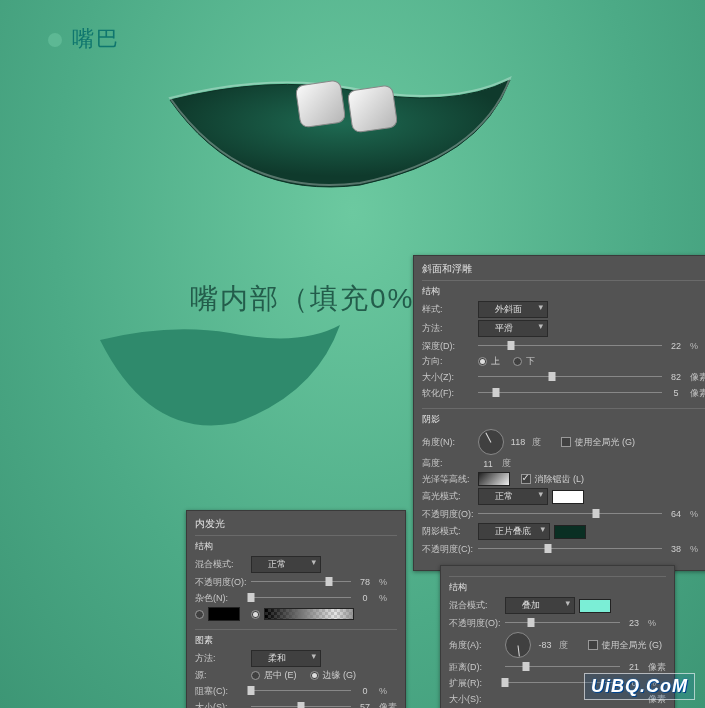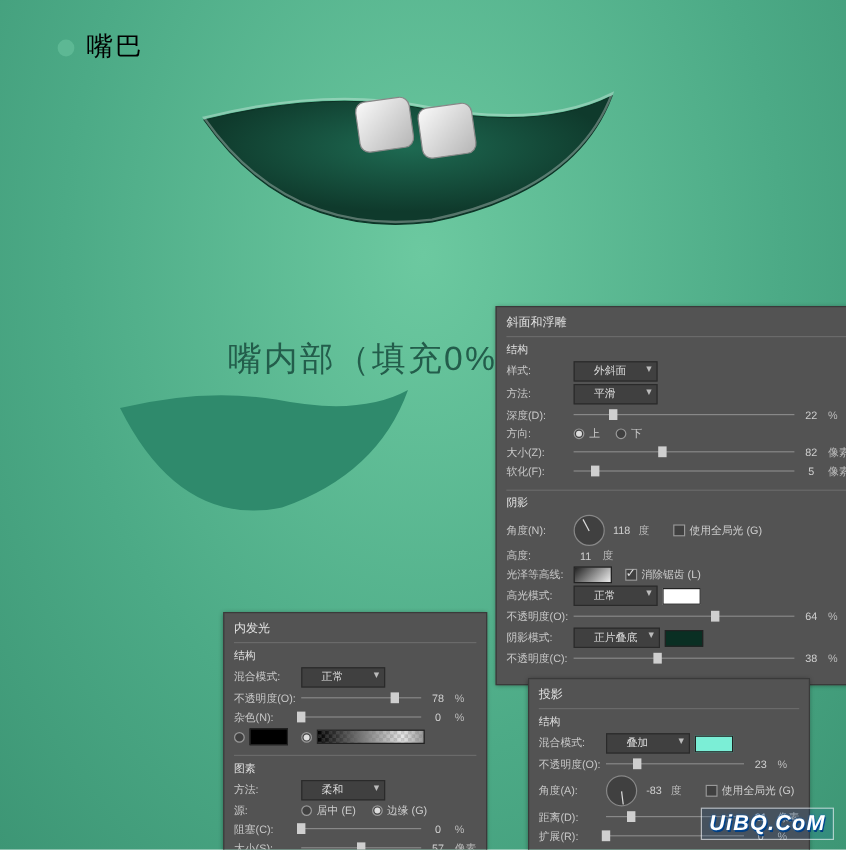--- a/index.html
+++ b/index.html
@@ -1,17 +1,17 @@
 <!DOCTYPE html>
 <html><head>
 <meta charset="utf-8">
 <style>
 *{margin:0;padding:0;box-sizing:border-box;font-family:"Microsoft YaHei","SimSun",sans-serif}
 body{width:705px;height:708px;background:radial-gradient(ellipse at 50% 30%,#6cc9a0 0%,#4caa86 60%,#3d9675 100%);overflow:hidden;position:relative}
-.title{position:absolute;top:24px;left:48px;color:#000000;font-size:22px;letter-spacing:2px}
+.title{position:absolute;top:24px;left:48px;color:#0f766e;font-size:22px;letter-spacing:2px}
 .title-dot{display:inline-block;width:14px;height:14px;border-radius:50%;background:#5db894;margin-right:10px;vertical-align:middle}
 .mouth-big{position:absolute;top:70px;left:150px;width:380px;height:130px}
 .mouth-big svg{width:100%;height:100%}
 .caption{position:absolute;top:280px;left:190px;color:#235d4b;font-size:28px;letter-spacing:2px}
 .mouth-small{position:absolute;top:315px;left:90px;width:260px;height:130px}
 .mouth-small svg{width:100%;height:100%}
 .panel{position:absolute;background:#535353;color:#cfcfcf;font-size:9px;padding:6px 8px 10px;box-shadow:0 1px 4px rgba(0,0,0,.4);border:1px solid #3a3a3a}
 .panel .hdr{font-size:10px;margin-bottom:2px;color:#e2e2e2}
 .panel .sec{border-top:1px solid #6a6a6a;padding:4px 0 2px;margin-top:4px}
 .panel .sec-title{font-size:9px;color:#e2e2e2;margin-bottom:3px}
@@ -206,21 +206,20 @@
           <div class="thumb" style="left:50%"></div>
         </div>
         <span class="val">57</span>
         <span class="unit">像素</span>
       </div>
   </div>
 
 </div>
 
 <div class="panel" id="p3">
-  <div class="hdr">投影</div>
   <div class="sec">
     <div class="sec-title">结构</div>
     <div class="row">
         <span class="lbl">混合模式:</span>
         <span class="combo">叠加</span>
         <span class="swatch" style="background:#7beed6"></span>
       </div>
     <div class="row">
         <span class="lbl">不透明度(O):</span>
         <div class="slider">

